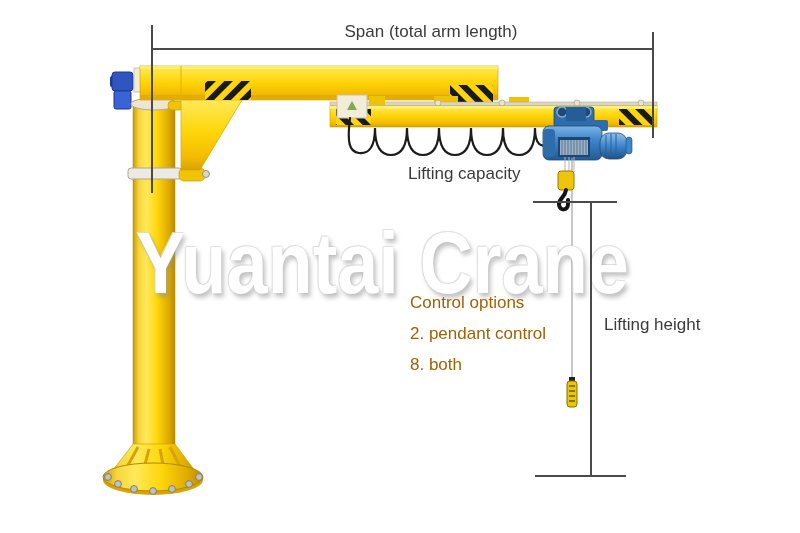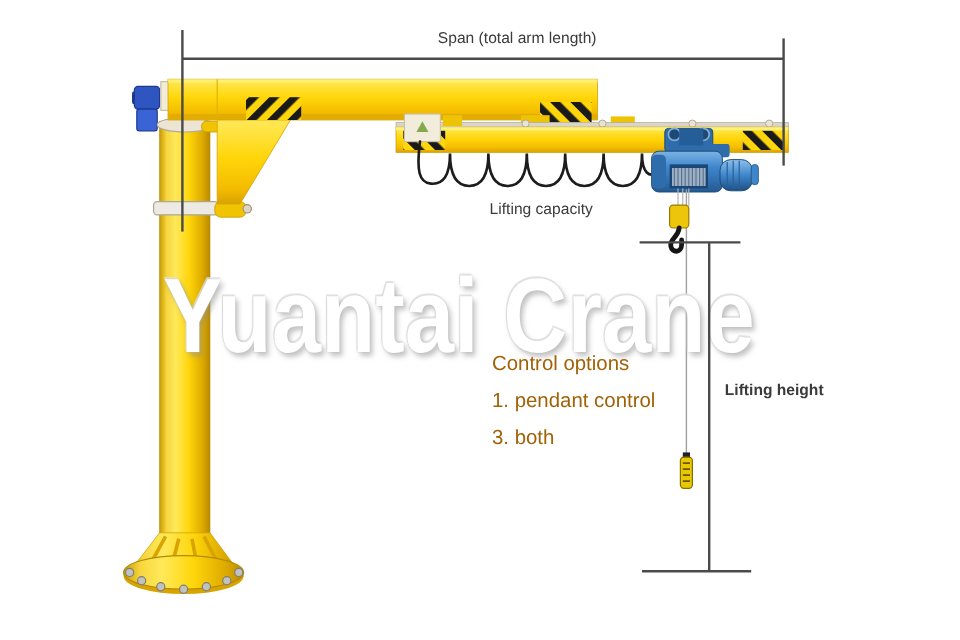--- a/index.html
+++ b/index.html
@@ -2,27 +2,27 @@
 <html><head>
 <meta charset="utf-8">
 <style>
   html,body { margin:0; padding:0; background:#fff; }
   .stage {
     position:relative; width:800px; height:533px; background:#fff;
     overflow:hidden; font-family:"Liberation Sans", sans-serif;
   }
   svg.layer { position:absolute; left:0; top:0; }
   .label {
-    position:absolute; color:#3b3b3b; font-size:13px; line-height:20px;
+    position:absolute; color:#3b3b3b; font-size:17px; line-height:20px;
     white-space:nowrap;
   }
   .label.centered { text-align:center; }
   .span-label      { left:330px; top:22px;  width:202px; }
   .capacity-label  { left:408px; top:164px; }
-  .height-label    { left:604px; top:315px;font-weight:bold; }
+  .height-label    { left:604px; top:315px; }
   .controls-block  { position:absolute; left:410px; top:293px; color:#a16207; }
   .controls-title  { font-size:17px; margin:0 0 11px 0; }
   .controls-item   { font-size:17px; margin:0 0 11px 0; line-height:20px; }
   .watermark {
     position:absolute; left:136px; top:212px;
     font-size:88px; font-weight:bold; letter-spacing:0px;
     transform:scaleX(0.84); transform-origin:left top;
     color:#ffffff; white-space:nowrap;
     text-shadow: 0 0 2px rgba(185,185,185,0.9),
                  3px 4px 5px rgba(140,140,140,0.50),
@@ -194,17 +194,17 @@
   </svg>
 
   <div class="label centered span-label">Span (total arm length)</div>
 
   <div class="label capacity-label">Lifting capacity</div>
 
   <div class="label height-label">Lifting height</div>
 
   <div class="controls-block">
     <p class="controls-title">Control options</p>
-    <p class="controls-item">1. pendant control</p>
-    <p class="controls-item">3. both</p>
+    <p class="controls-item">2. pendant control</p>
+    <p class="controls-item">8. both</p>
   </div>
 
 </div>
 
 </body></html>

